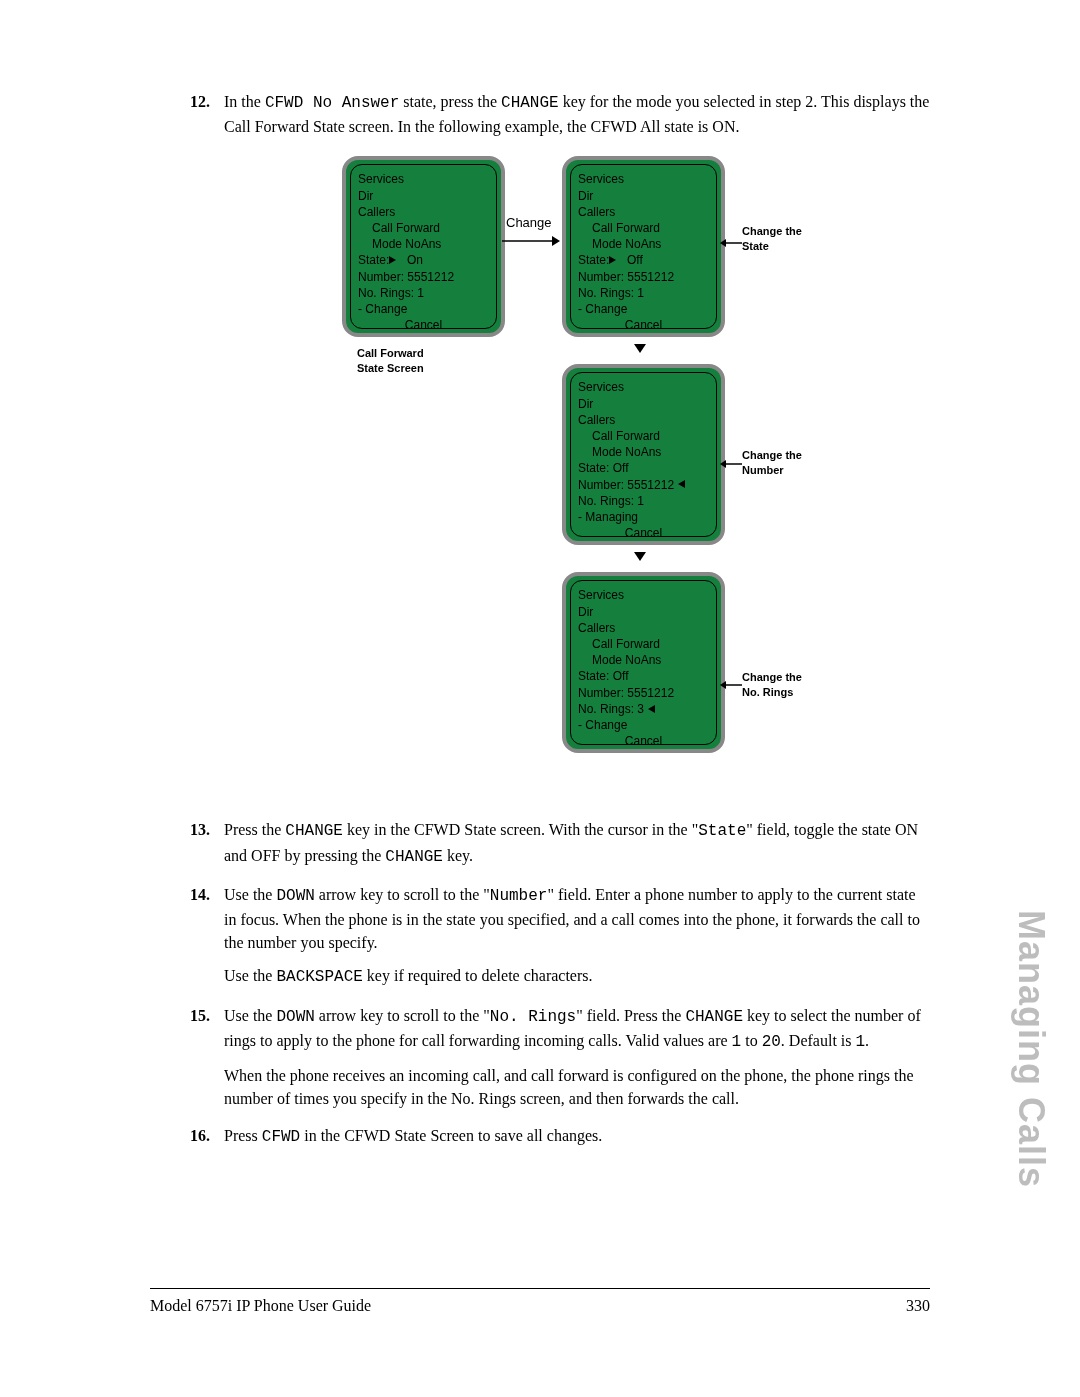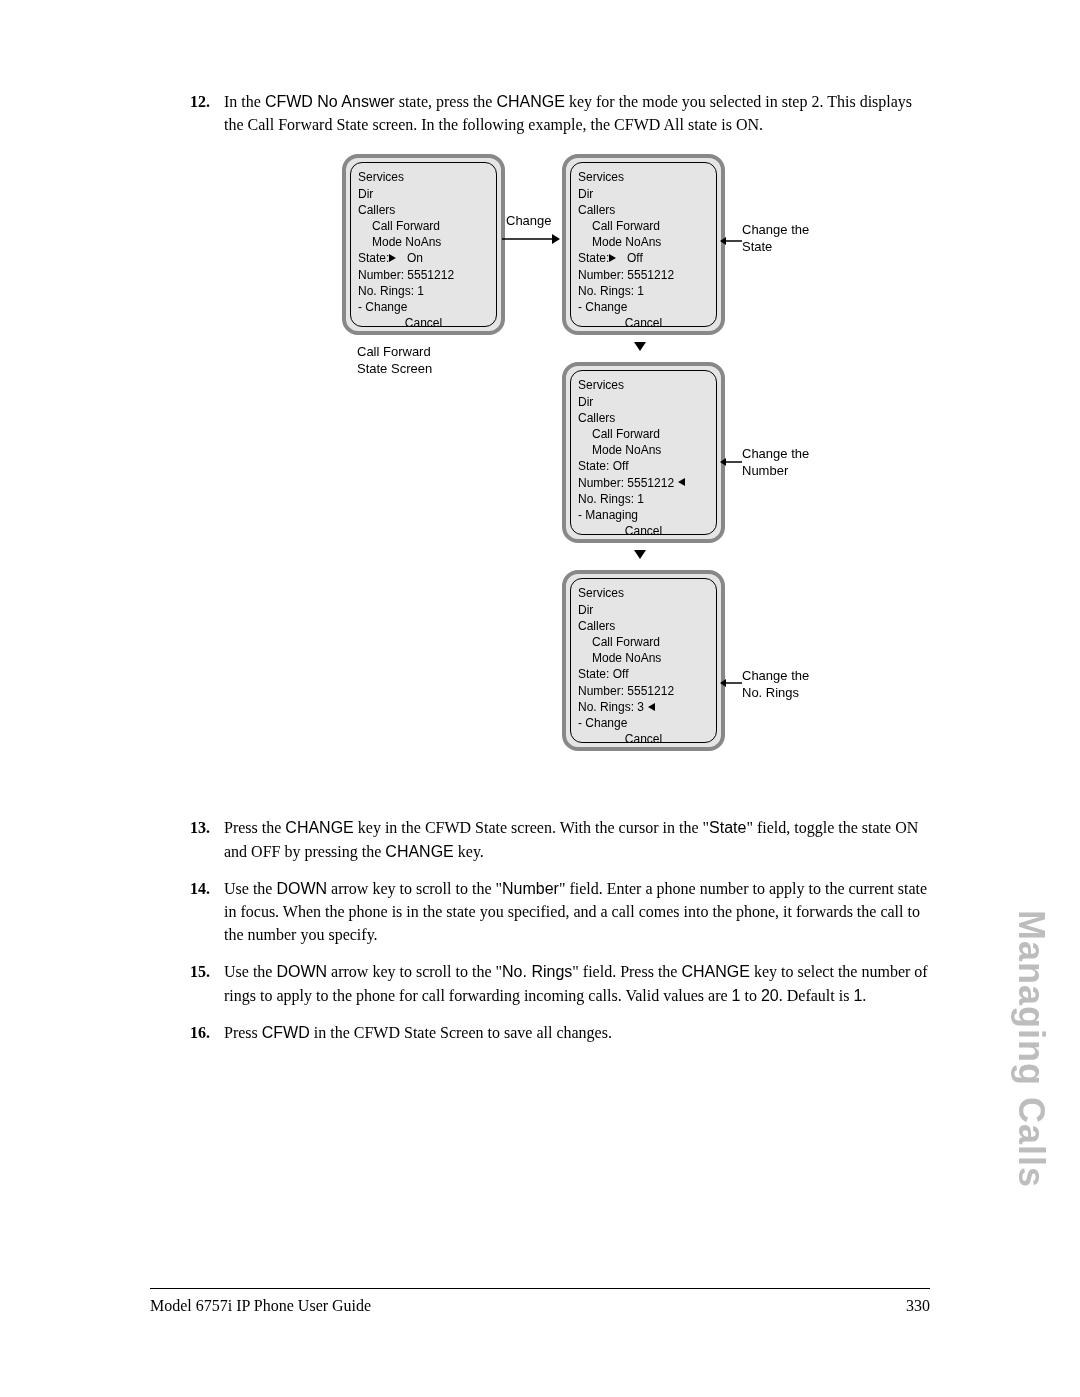--- a/index.html
+++ b/index.html
@@ -39,41 +39,41 @@
     content: attr(data-num) ".";
     position: absolute;
     left: 0;
     top: 0;
     font-weight: bold;
   }
   .para {
     margin: 10px 0 0 0;
   }
   .sans {
-    font-family: Liberation Sans, sans-serif;
+    font-family: Liberation Mono, monospace;
   }
 
   
   .diagram {
     position: relative;
     width: 470px;
     height: 640px;
     margin: 18px auto 22px auto;
     font-family: Arial, Helvetica, sans-serif;
     font-size: 12px;
     line-height: 1.35;
     color: #000;
   }
   .screen-outer {
     position: absolute;
     width: 155px;
     height: 173px;
     border: 4px solid #888;
     border-radius: 16px;
-    background: #e5e5e5;
+    background: #15803d;
   }
   .screen-inner {
     position: absolute;
     left: 4px;
     top: 4px;
     right: 4px;
     bottom: 4px;
     border: 1.5px solid #000;
     border-radius: 12px;
     padding: 6px 7px 4px 7px;
@@ -95,22 +95,22 @@
     display: inline-block;
     width: 0; height: 0;
     border-top: 4px solid transparent;
     border-bottom: 4px solid transparent;
     border-right: 7px solid #000;
     vertical-align: middle;
     margin: 0 0 2px 4px;
   }
   .label {
     position: absolute;
-    font-weight: normal;
-    font-size: 13px;
+    font-weight: bold;
+    font-size: 11px;
     line-height: 1.3;
   }
   .plain-label {
     position: absolute;
     font-size: 13px;
   }
   .darrow {
     position: absolute;
     width: 0; height: 0;
     border-left: 6px solid transparent;
@@ -267,24 +267,28 @@
 
         </div>
       </li>
 
       <li data-num="13">
         <span>Press the </span><span class="sans">CHANGE</span><span> key in the CFWD State screen. With the cursor in the "</span><span class="sans">State</span><span>" field, toggle the state ON and OFF by pressing the </span><span class="sans">CHANGE</span><span> key.</span>
       </li>
 
       <li data-num="14">
         <span>Use the </span><span class="sans">DOWN</span><span> arrow key to scroll to the "</span><span class="sans">Number</span><span>" field. Enter a phone number to apply to the current state in focus. When the phone is in the state you specified, and a call comes into the phone, it forwards the call to the number you specify.</span>
+        <p class="para">
+          <span>Use the </span><span class="sans">BACKSPACE</span><span> key if required to delete characters.</span>
+        </p>
       </li>
 
       <li data-num="15">
         <span>Use the </span><span class="sans">DOWN</span><span> arrow key to scroll to the "</span><span class="sans">No. Rings</span><span>" field. Press the </span><span class="sans">CHANGE</span><span> key to select the number of rings to apply to the phone for call forwarding incoming calls. Valid values are </span><span class="sans">1</span><span> to </span><span class="sans">20</span><span>. Default is </span><span class="sans">1</span><span>.</span>
+        <p class="para">When the phone receives an incoming call, and call forward is configured on the phone, the phone rings the number of times you specify in the No. Rings screen, and then forwards the call.</p>
       </li>
 
       <li data-num="16">
         <span>Press </span><span class="sans">CFWD</span><span> in the CFWD State Screen to save all changes.</span>
       </li>
 
     </ol>
   </div>
 
   <div class="side-tab">Managing Calls</div>

